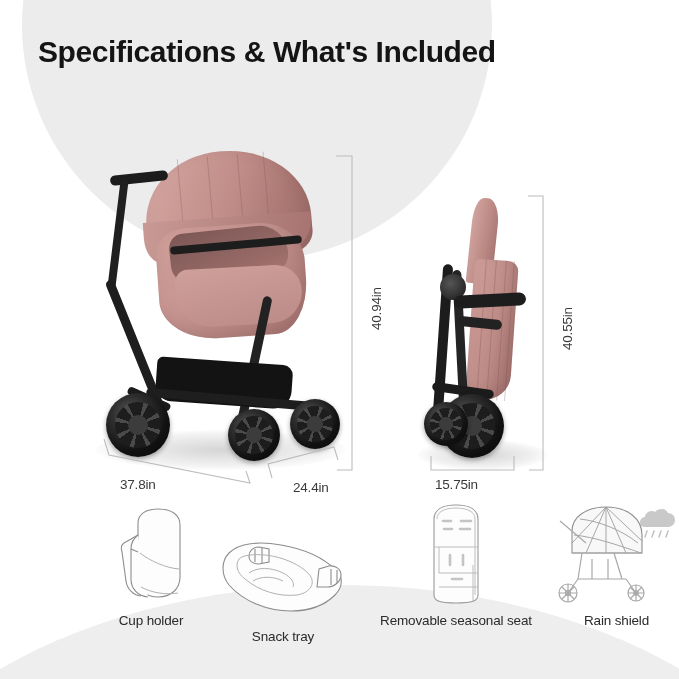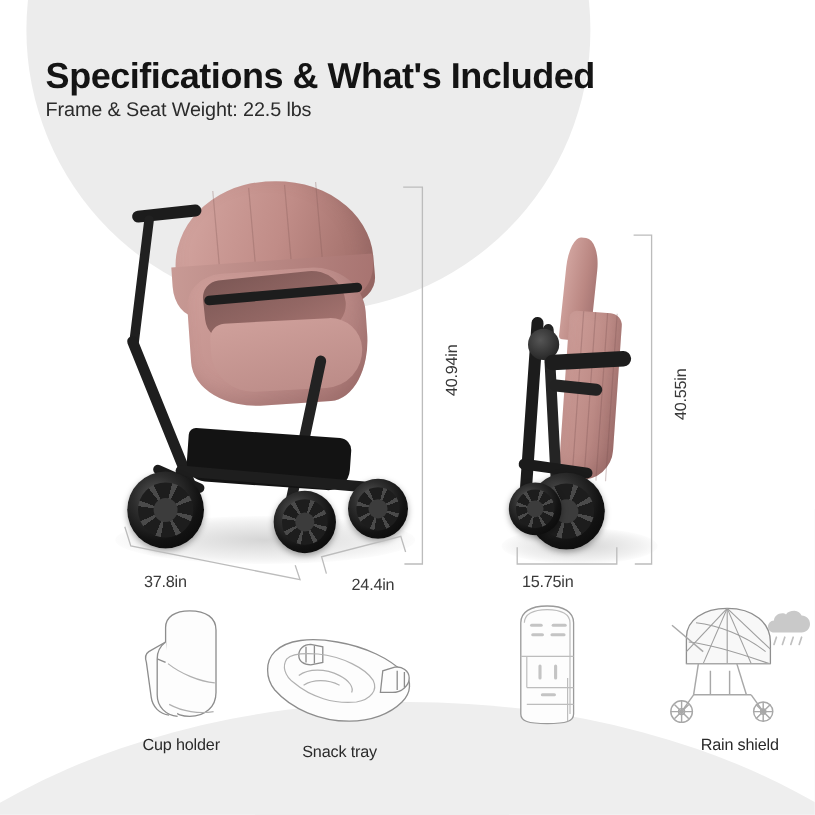--- a/index.html
+++ b/index.html
@@ -25,21 +25,21 @@
   .blob-bottom {
     position:absolute;
     left:-170px; top:585px;
     width:1020px; height:330px;
     border-radius:50% 50% 0 0 / 100% 100% 0 0;
     background:#eeeeee;
     z-index:0;
   }
 
   
-  .header { position:absolute; left:38px; top:47px; z-index:6; }
+  .header { position:absolute; left:38px; top:35px; z-index:6; }
   .title {
     font-size:30px;
     font-weight:bold;
     letter-spacing:-0.4px;
     color:#141414;
     white-space:nowrap;
   }
   .subline {
     font-size:16.5px;
     color:#2b2b2b;
@@ -276,35 +276,34 @@
   }
   .acc-art { height:105px; display:flex; align-items:flex-end; justify-content:center; }
   .acc-label {
     font-size:13.5px;
     color:#2a2a2a;
     letter-spacing:-0.15px;
     white-space:nowrap;
     margin-top:8px;
   }
   .acc1 { left:36px;  top:0; width:140px; }
-  .acc2 { left:168px; top:6px; width:140px;text-align:center; }
+  .acc2 { left:168px; top:16px; width:140px;text-align:center; }
   .acc3 { left:300px; top:0; width:222px; }
   .acc4 { left:494px; top:0; width:155px; }
 </style>
 </head>
 <body>
 
 <div id="stage">
 
   <div class="blob-top"></div>
   <div class="blob-bottom"></div>
 
   <div class="header">
     <div class="title">Specifications &amp; What's Included</div>
-    <div class="subline sub2">Frame &amp; Seat Weight: 22.5 lbs</div>
   </div>
 
   <div class="product-area">
 
     <div class="floor-shadow" style="left:96px; top:290px; width:250px; height:40px;"></div>
     <div class="floor-shadow" style="left:418px; top:300px; width:130px; height:30px;"></div>
 
     <div class="stroller-open">
       <div class="canopy">
         <div class="canopy-rib" style="left:22%"></div>
@@ -444,20 +443,21 @@
             <path d="M17,18 L25,18"></path>
               <path d="M35,18 L45,18"></path>
             <path d="M18,26 L26,26"></path>
               <path d="M34,26 L44,26"></path>
             <path d="M24,52 L24,62"></path>
               <path d="M37,52 L37,62"></path>
             <path d="M26,76 L36,76"></path>
           </g>
         </svg>
       </div>
+      <div class="acc-label">Removable seasonal seat</div>
     </div>
 
     <div class="acc acc4">
       <div class="acc-art">
         <svg width="130" height="104" viewBox="0 0 130 104">
 
           <g>
             <path d="M100,10 C96,10 93,13 93,16 C90,16 88,19 88,21 C88,24 90,26 93,26 L116,26 C120,26 123,23 123,19 C123,15 120,12 116,12 C115,10 113,8 110,8 C107,8 104,9 103,11 C102,10 101,10 100,10 Z" fill="#c9c9c9"></path>
             <g stroke="#c0c0c0" stroke-width="1.4" stroke-linecap="round">
               <path d="M95,30 L93,36"></path>

